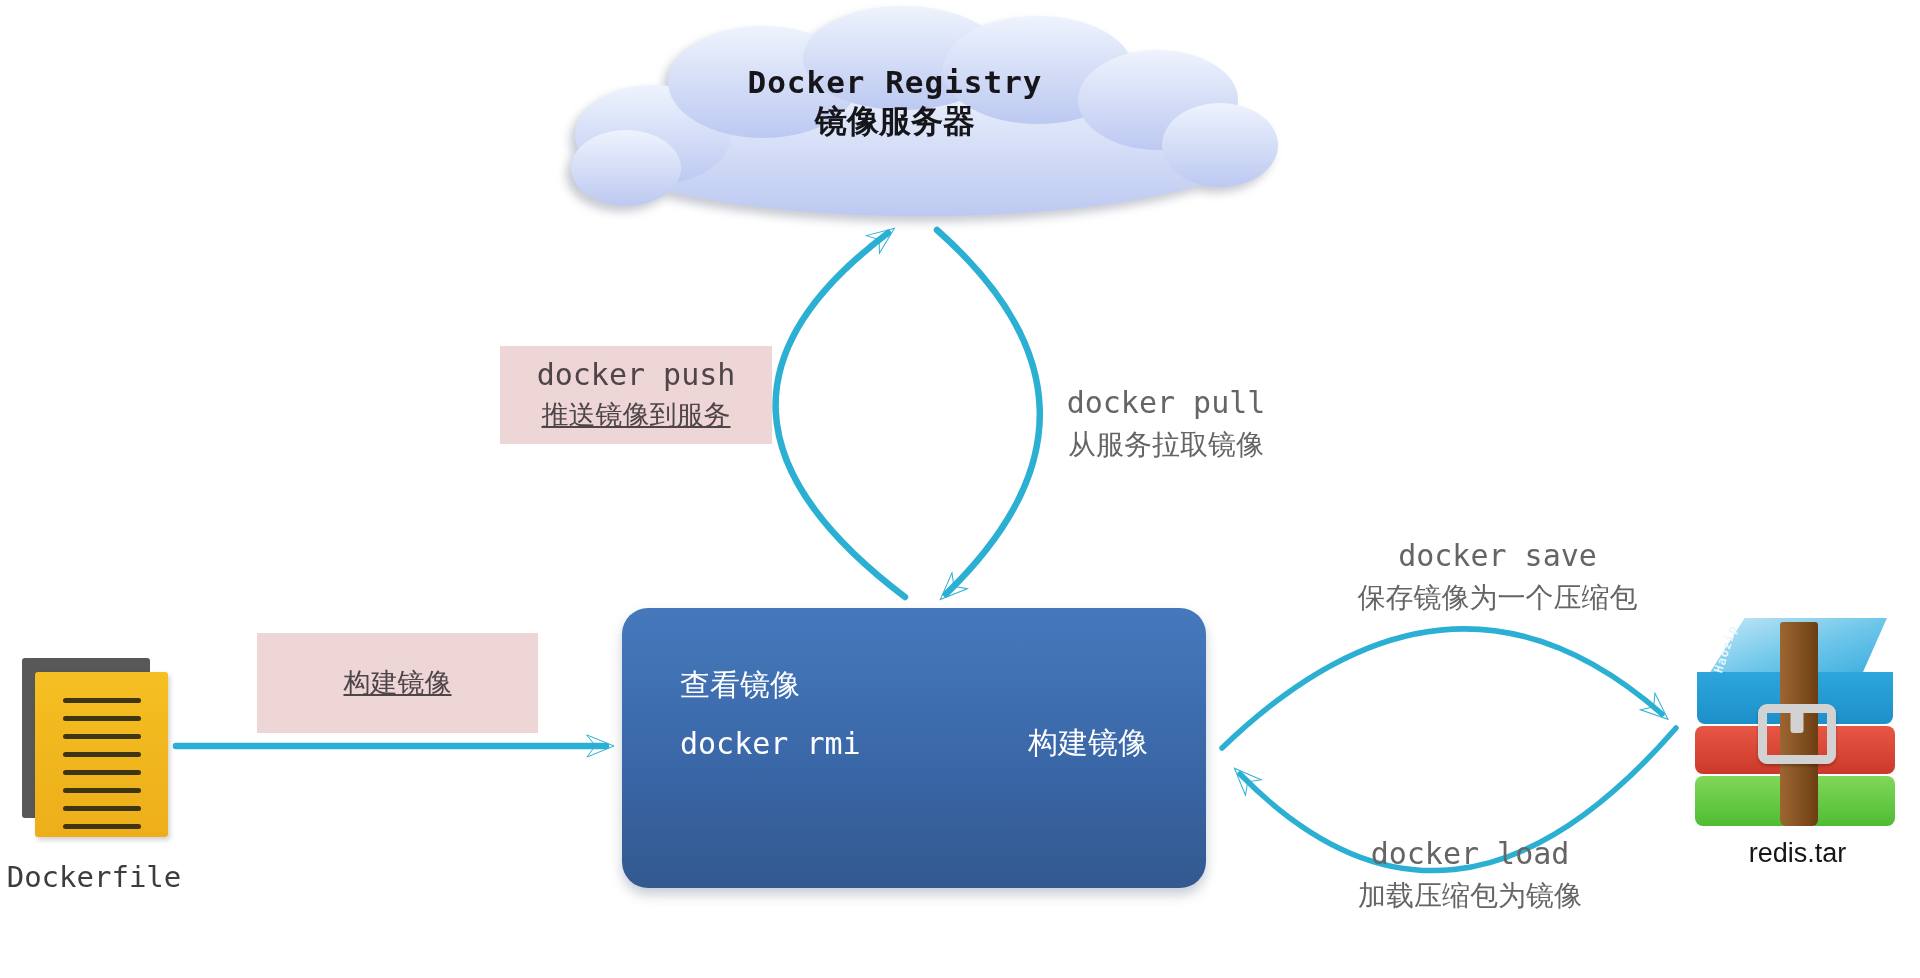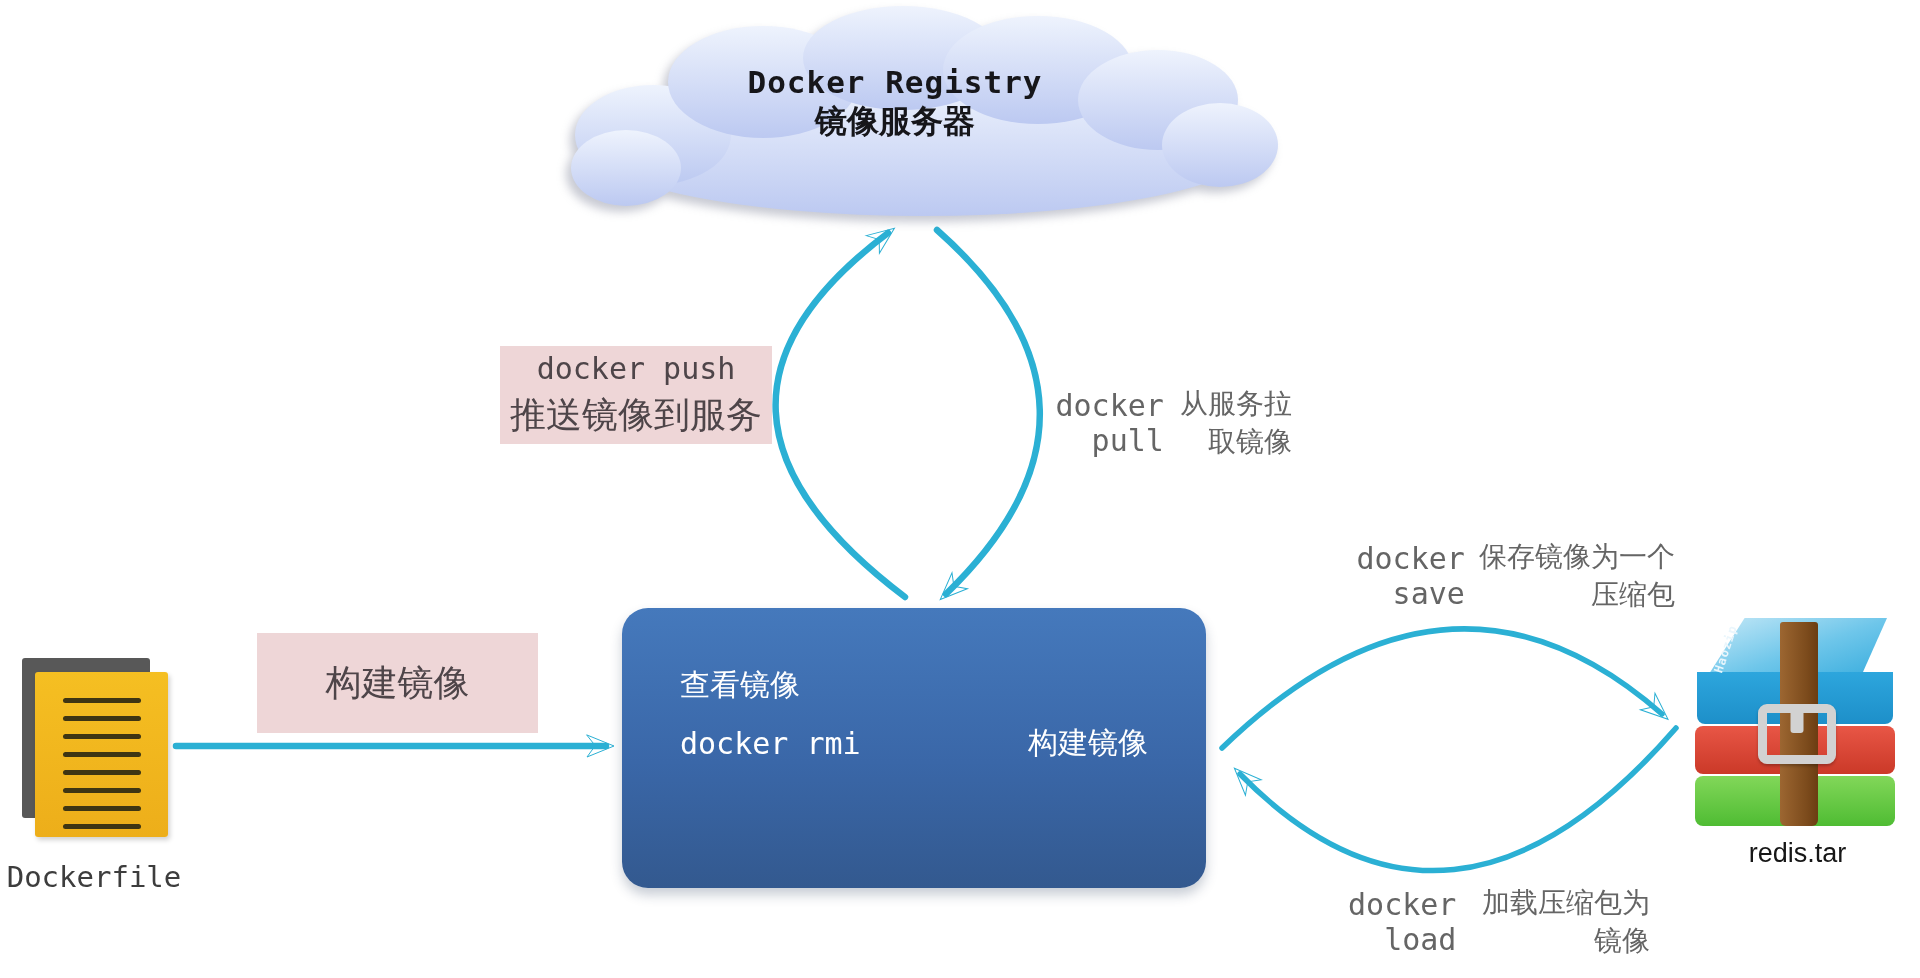--- a/index.html
+++ b/index.html
@@ -29,34 +29,34 @@
   .cloud-title { font-size:31px; font-weight:bold; letter-spacing:1px; }
   .cloud-sub   { font-size:32px; font-weight:bold; }
 
   
   .pink-label {
     position:absolute; z-index:2; background:#eed6d7; color:#4e4549;
     display:flex; flex-direction:column; justify-content:center; align-items:center; gap:5px;
     text-align:center;
   }
   .pink-label .l1 { font-size:30px; }
-  .pink-label .l2 { font-size:36px; }
+  .pink-label .l2 { font-size:27px;text-decoration:underline; }
   .label-push  { left:500px; top:346px; width:272px; height:98px; }
   .label-build { left:257px; top:633px; width:281px; height:100px; }
 
   
   .plain-label {
     position:absolute; z-index:2; color:#656565;
-    display:flex; align-items:center; gap:6px; text-align:right;
+    display:flex; flex-direction:column; align-items:center; gap:6px; text-align:center;
   }
   .plain-label .l1 { font-size:30px; }
   .plain-label .l2 { font-size:28px; }
   .label-pull { left:1040px; top:385px; width:252px; }
   .label-save { left:1320px; top:538px; width:355px; }
-  .label-load { left:1290px; top:884px; width:360px; }
+  .label-load { left:1290px; top:836px; width:360px; }
 
   
   .local-box {
     position:absolute; left:622px; top:608px; width:584px; height:280px; z-index:2;
     border-radius:26px;
     background:linear-gradient(180deg, #4579bc 0%, #3a67a8 55%, #33598f 100%);
     box-shadow:0 7px 12px rgba(40,60,90,.25);
     color:#ffffff;
   }
   .lrow {

